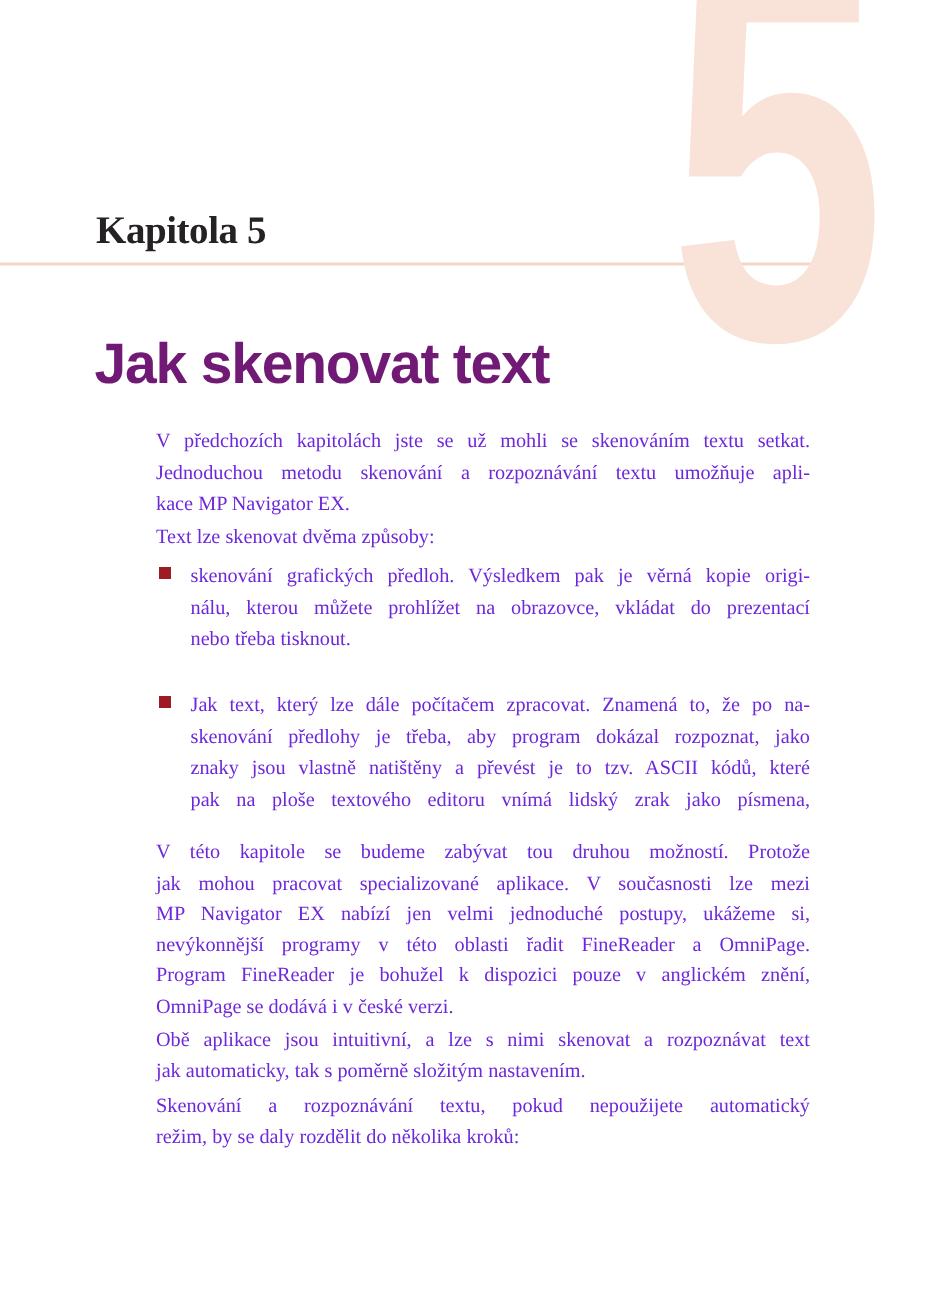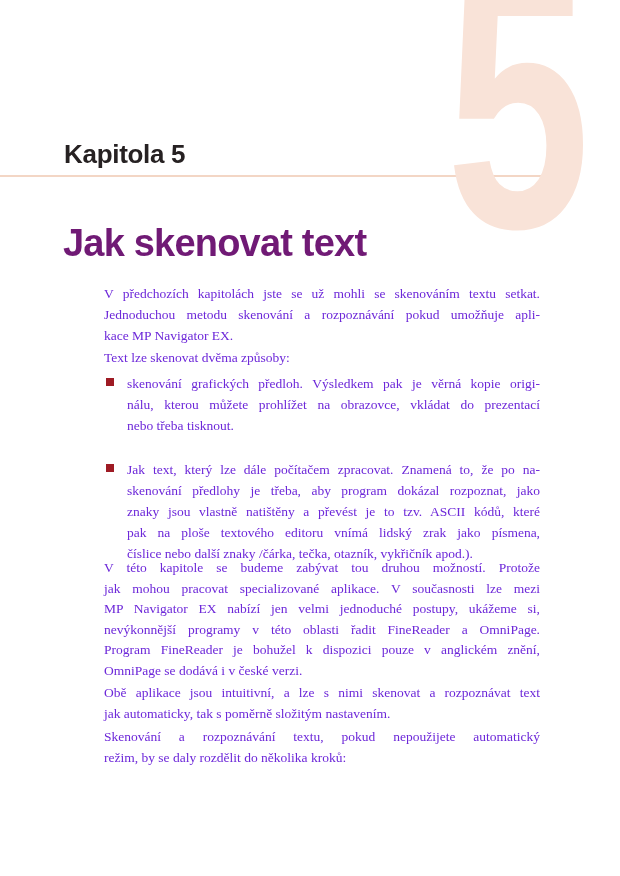--- a/index.html
+++ b/index.html
@@ -19,21 +19,21 @@
     font-size:360px;
     line-height:1;
     color:#f9e3d8;
     transform:scaleX(0.72);
     transform-origin:top right;
     z-index:1;
   }
   .chapter{
     position:absolute;
     left:64px;top:139px;
-    font-family:Liberation Sans, sans-serif;
+    font-family:Liberation Serif, serif;
     font-weight:bold;
     font-size:26px;
     letter-spacing:-0.3px;
     color:#262122;
     z-index:2;
   }
   .rule{
     position:absolute;
     left:0;top:175px;
     width:541px;height:2px;
@@ -102,42 +102,41 @@
   <div class="big-num">5</div>
 
   <div class="chapter">Kapitola 5</div>
 
   <div class="rule"></div>
 
   <h1 class="title">Jak skenovat text</h1>
 
   <div class="blk" style="top:283px">
       <div class="line jl">V předchozích kapitolách jste se už mohli se skenováním textu setkat.</div>
-      <div class="line jl">Jednoduchou metodu skenování a rozpoznávání pokud umožňuje apli-</div>
+      <div class="line jl">Jednoduchou metodu skenování a rozpoznávání textu umožňuje apli-</div>
       <div class="line">kace MP Navigator EX.</div>
     </div>
 
   <div class="blk" style="top:347px">
       <div class="line">Text lze skenovat dvěma způsoby:</div>
     </div>
 
   <div class="blk bullet" style="top:373px">
       <span class="bsq"></span>
       <div class="line jl">skenování grafických předloh. Výsledkem pak je věrná kopie origi-</div>
       <div class="line jl">nálu, kterou můžete prohlížet na obrazovce, vkládat do prezentací</div>
       <div class="line">nebo třeba tisknout.</div>
     </div>
 
   <div class="blk bullet" style="top:459px">
       <span class="bsq"></span>
       <div class="line jl">Jak text, který lze dále počítačem zpracovat. Znamená to, že po na-</div>
       <div class="line jl">skenování předlohy je třeba, aby program dokázal rozpoznat, jako</div>
       <div class="line jl">znaky jsou vlastně natištěny a převést je to tzv. ASCII kódů, které</div>
       <div class="line jl">pak na ploše textového editoru vnímá lidský zrak jako písmena,</div>
-      <div class="line">číslice nebo další znaky /čárka, tečka, otazník, vykřičník apod.).</div>
     </div>
 
   <div class="blk tight" style="top:558px">
       <div class="line jl">V této kapitole se budeme zabývat tou druhou možností. Protože</div>
       <div class="line jl">jak mohou pracovat specializované aplikace. V současnosti lze mezi</div>
       <div class="line jl">MP Navigator EX nabízí jen velmi jednoduché postupy, ukážeme si,</div>
       <div class="line jl">nevýkonnější programy v této oblasti řadit FineReader a OmniPage.</div>
       <div class="line jl">Program FineReader je bohužel k dispozici pouze v anglickém znění,</div>
       <div class="line">OmniPage se dodává i v české verzi.</div>
     </div>

